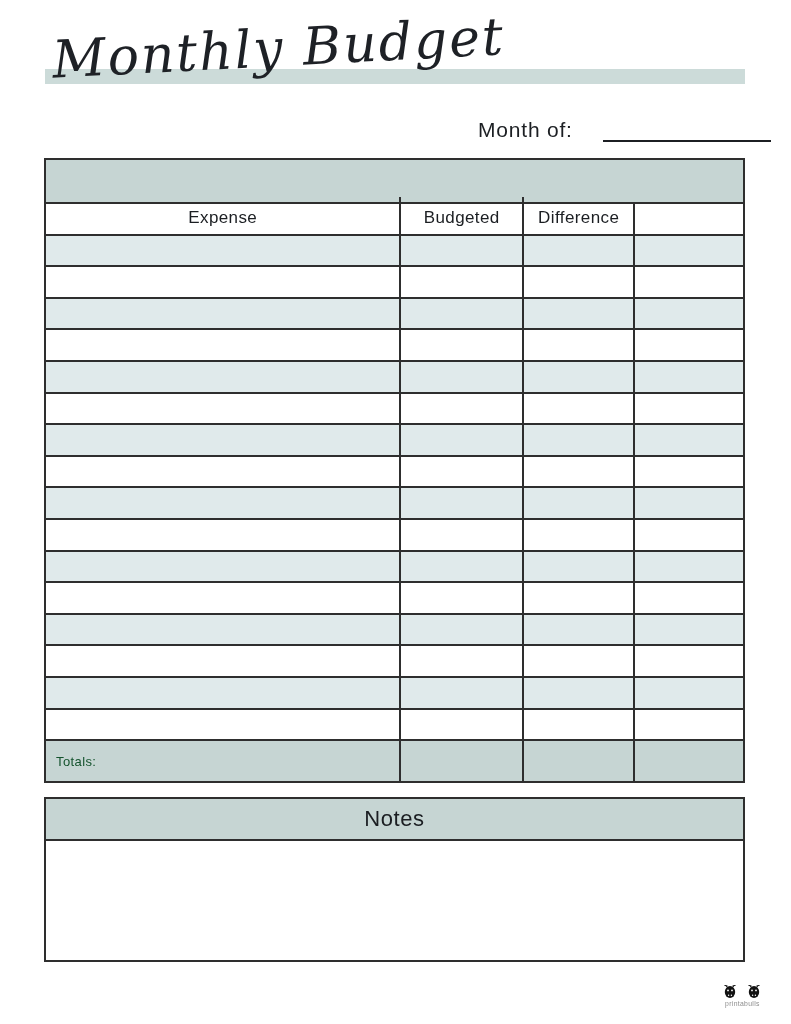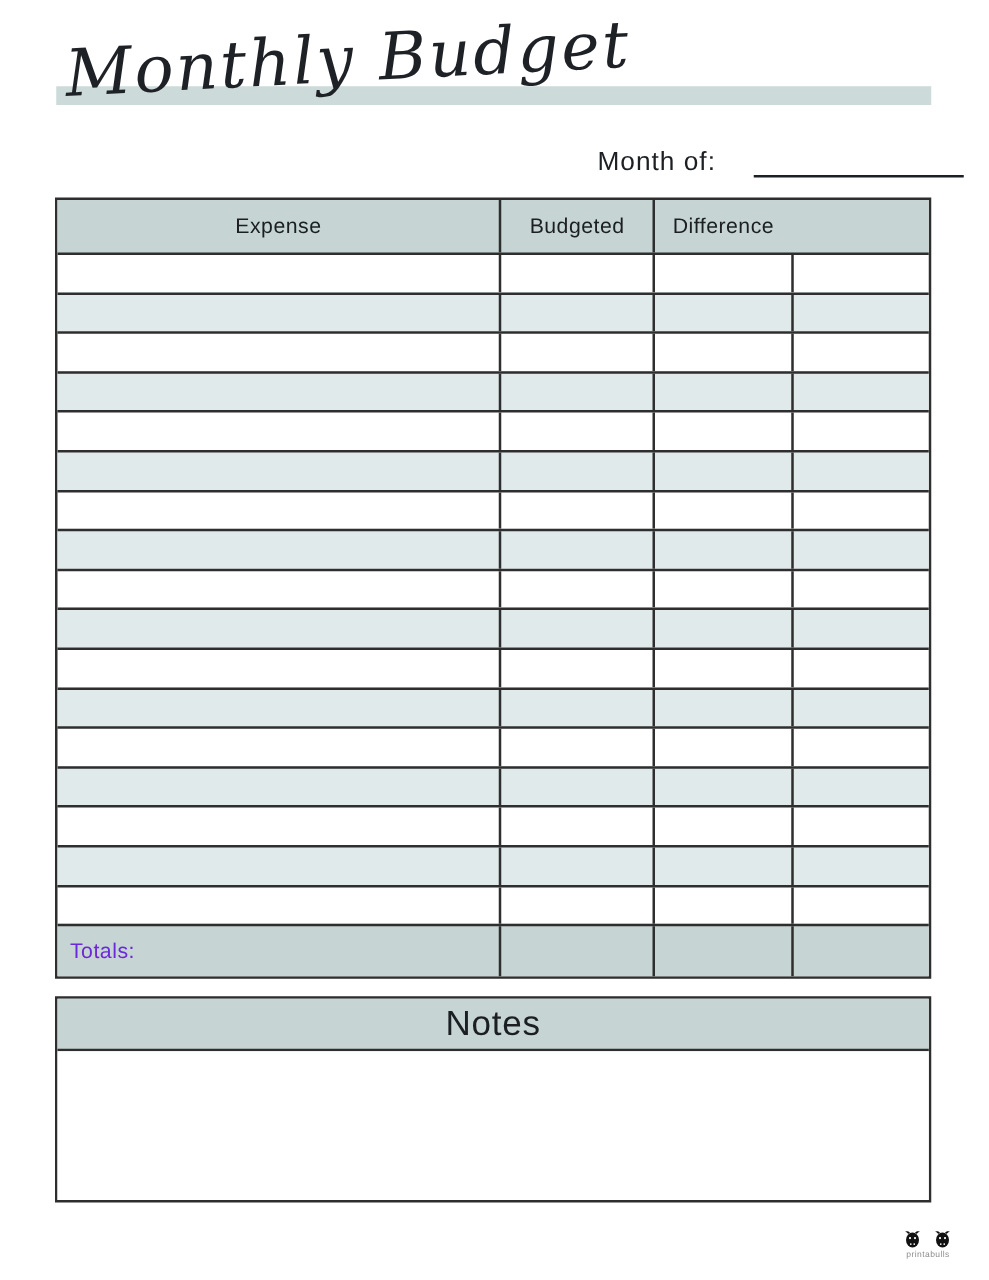--- a/index.html
+++ b/index.html
@@ -57,47 +57,47 @@
     display:grid;
     grid-template-columns:355fr 123fr 112fr 110fr;
   }
   .thead{
     height:44px;
     background:var(--accent);
     border-bottom:2px solid var(--border);
   }
   .thead .tcell{
     display:flex;align-items:center;justify-content:center;
-    font-size:17px;letter-spacing:0.4px;color:#1b1e22;
+    font-size:17px;letter-spacing:0.4px;color:#1b1e22;margin-top:37px;
   }
   .tbody{height:535px;display:flex;flex-direction:column;}
   .trow{flex:1 1 auto;}
   .trow + .trow{border-top:2px solid var(--border);}
   .trow.alt{background:var(--row-alt);}
   .tcell{min-height:100%;}
   .grid-row .tcell + .tcell{border-left:2px solid var(--border);}
   .totals-row{
     height:42px;
     background:var(--accent);
     border-top:2px solid var(--border);
   }
   .totals-row .tcell{display:flex;align-items:center;}
-  .totals-label{padding-left:10px;font-size:17px;letter-spacing:0.4px;color:#6d28d9;}
+  .totals-label{padding-left:10px;font-size:13px;letter-spacing:0.4px;color:#14532d;}
   
   .notes{
     position:absolute;left:44px;top:797px;width:701px;
     border:2px solid var(--border);
     background:#fff;
   }
   .notes-header{
     height:42px;
     background:var(--accent);
     border-bottom:2px solid var(--border);
     display:flex;align-items:center;justify-content:center;
-    font-size:28px;letter-spacing:0.6px;color:#1b1e22;
+    font-size:22px;letter-spacing:0.6px;color:#1b1e22;
   }
   .notes-body{height:119px;background:#fff;}
   
   .brand{
     position:absolute;left:700px;top:984px;width:84px;
     display:flex;flex-direction:column;align-items:center;
   }
   .brand-name{
     font-size:8px;color:#8d8d8d;letter-spacing:0.4px;
     transform:scale(0.85);transform-origin:top center;

